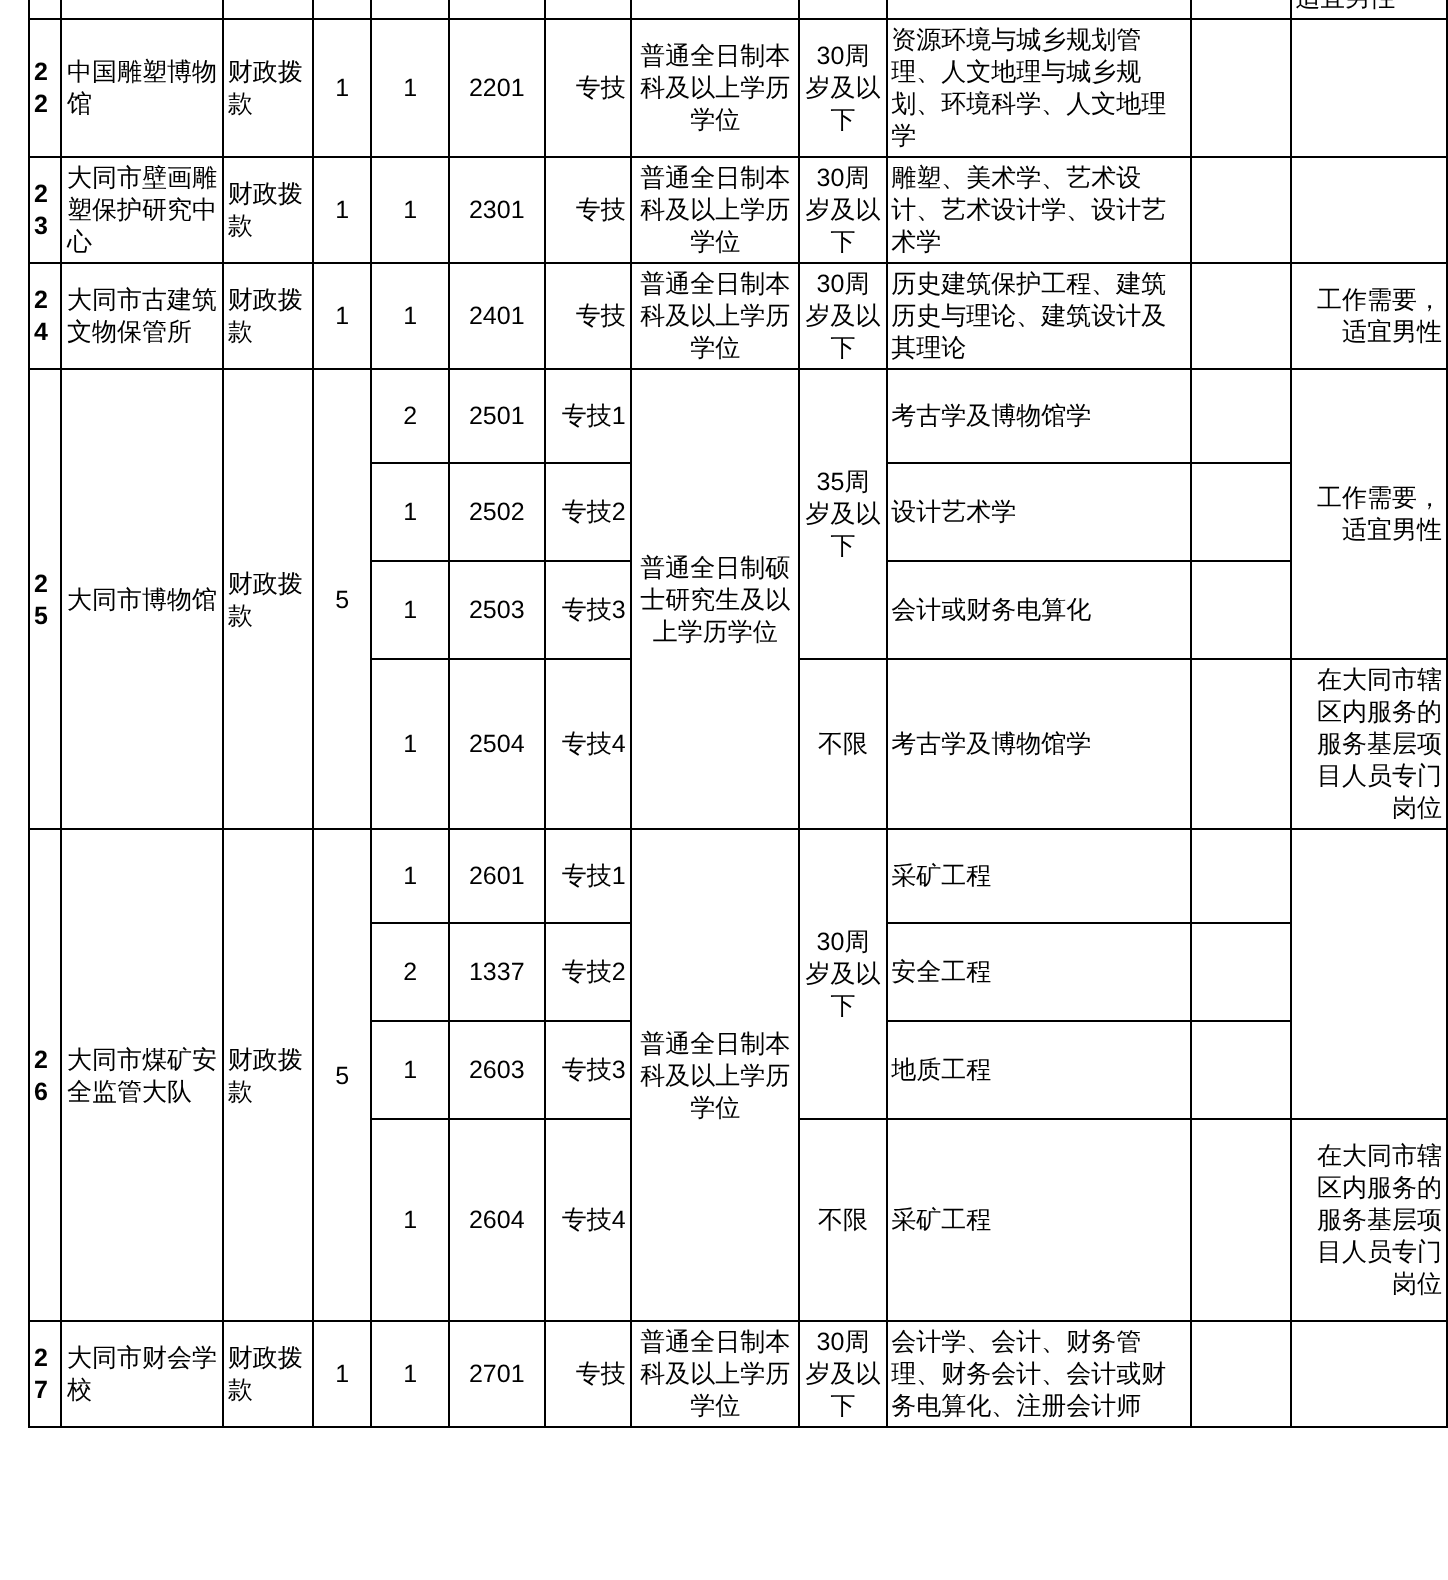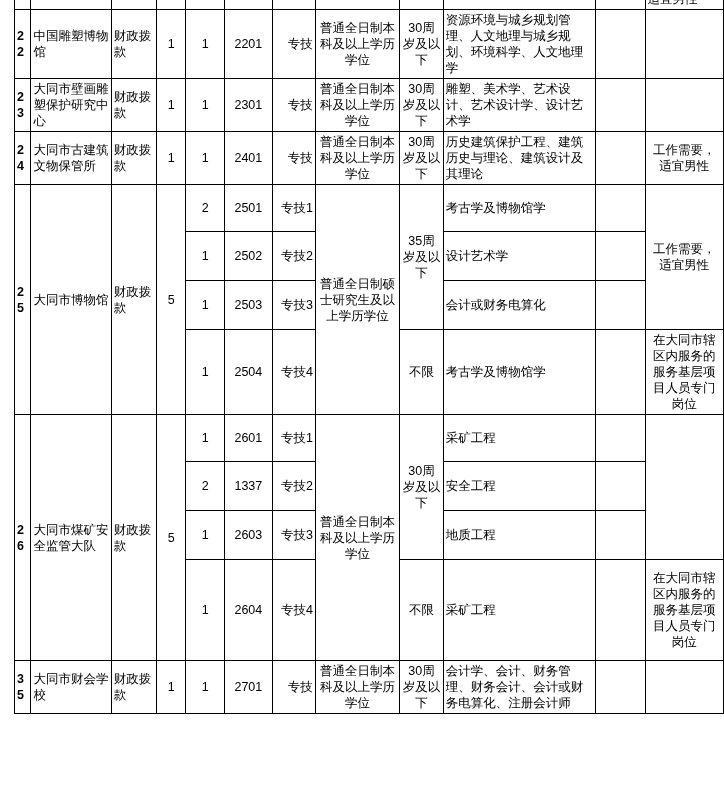--- a/index.html
+++ b/index.html
@@ -33,21 +33,21 @@
   .c-unit  { width: 78px;  text-align: left; padding-left: 3px; font-family: Liberation Serif, serif; }
   .c-fund  { width: 44px;  text-align: left;  padding-left: 3px;}
   .c-total { width: 28px;  text-align: center; }
   .c-num   { width: 38px;  text-align: center; }
   .c-code  { width: 46px;  text-align: center; }
   .c-type  { width: 42px;  text-align: right; }
   .c-edu   { width: 82px;  text-align: center; }
   .c-age   { width: 42px;  text-align: center; }
   .c-major { width: 148px; text-align: left; padding-left: 3px; margin-left: 47px;}
   .c-extra { width: 48px;  text-align: center; }
-  .c-note  { width: 76px;  text-align: center; padding-left: 3px;}
+  .c-note  { width: 76px;  text-align: right; padding-left: 3px;}
 
   .clip-top {
     height: 16px;
     overflow: hidden;
   }
   .faded {
     color: #555;
     font-size: 12px;
   }
 </style>
@@ -201,21 +201,21 @@
     <td class="c-num" style="height:96px">1</td>
     <td class="c-code">2604</td>
     <td class="c-type">专技4</td>
     <td class="c-age">不限</td>
     <td class="c-major">采矿工程</td>
     <td class="c-extra"></td>
     <td class="c-note">在大同市辖区内服务的服务基层项目人员专门岗位</td>
   </tr>
 
   <tr>
-    <td class="c-idx">35</td>
+    <td class="c-idx">27</td>
     <td class="c-unit">大同市财会学校</td>
     <td class="c-fund">财政拨款</td>
     <td class="c-total">1</td>
     <td class="c-num">1</td>
     <td class="c-code">2701</td>
     <td class="c-type">专技</td>
     <td class="c-edu">普通全日制本科及以上学历学位</td>
     <td class="c-age">30周岁及以下</td>
     <td class="c-major">会计学、会计、财务管理、财务会计、会计或财务电算化、注册会计师</td>
     <td class="c-extra"></td>

